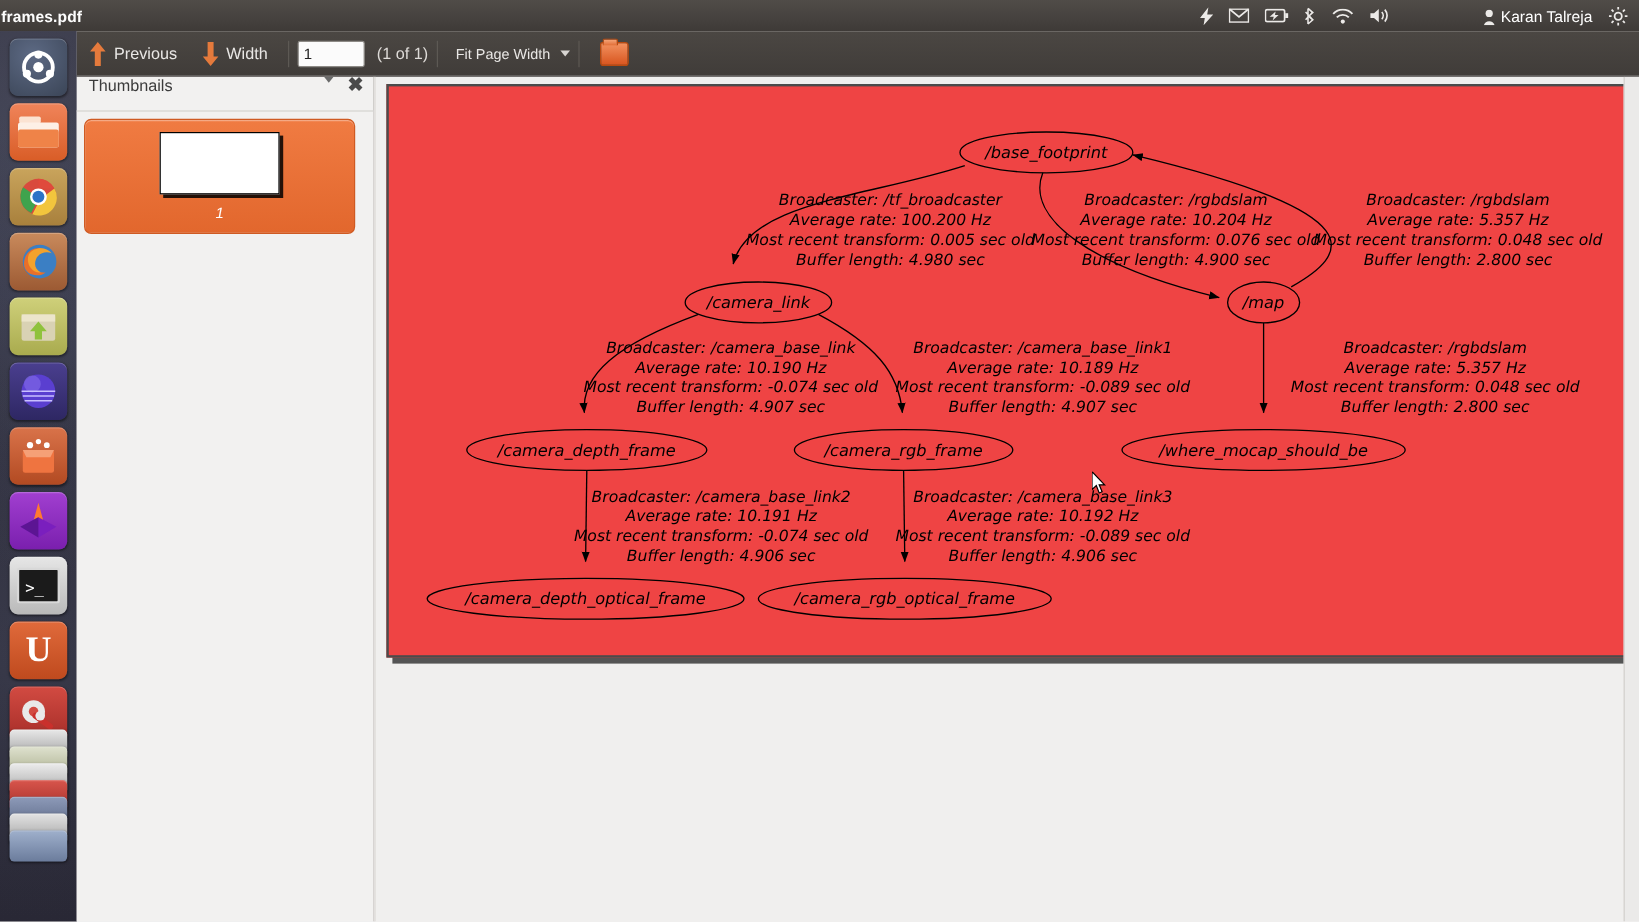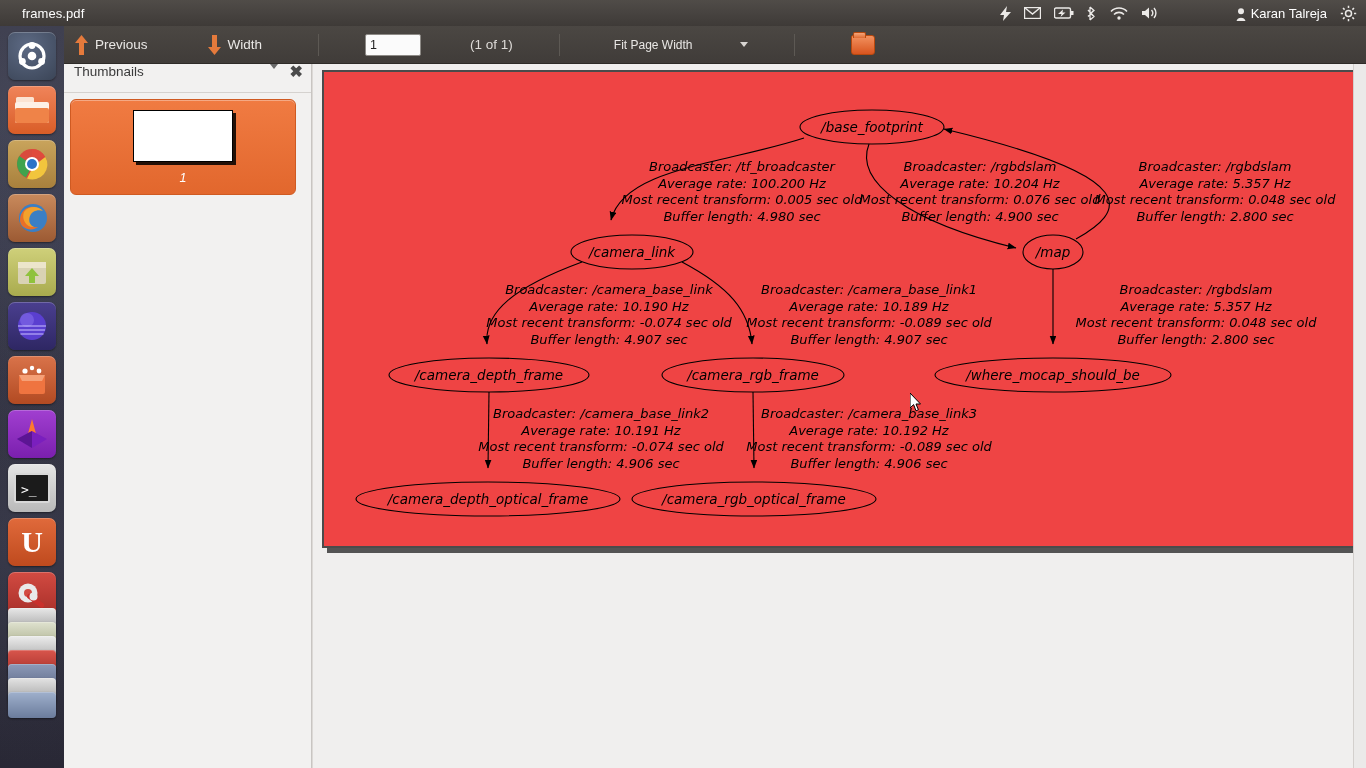--- a/index.html
+++ b/index.html
@@ -11,21 +11,21 @@
   }
 
   
   #top-panel{
     position:absolute; left:0; top:0; width:1366px; height:26px;
     background:linear-gradient(to bottom,#504c48 0%,#474340 50%,#3e3a37 100%);
     display:flex; align-items:center; color:#ffffff;
     font-size:12.5px;
   }
   #window-title{
-    margin-left:22px; font-weight:normal; font-size:13px;
+    margin-left:1px; font-weight:bold; font-size:13px;
     color:#fdfdfd; letter-spacing:0.1px;
   }
   #tray{ margin-left:auto; display:flex; align-items:center; gap:13px; padding-right:9px; }
   .tray-ico{ display:flex; align-items:center; justify-content:center; color:#e8e6e4; }
   #tray-clock{ font-size:13px; color:#ffffff; padding:0 1px;margin-top:48px; }
   #tray-user{ display:flex; align-items:flex-end; gap:5px; font-size:13px; color:#ffffff; }
 
   
   #launcher{
     position:absolute; left:0; top:26px; width:64px; height:742px;
@@ -73,21 +73,20 @@
   
   #app{
     position:absolute; left:64px; top:26px; width:1302px; height:742px;
     background:#f0efee; display:flex; flex-direction:column;
   }
   #toolbar{
     height:38px; flex:0 0 38px;
     background:linear-gradient(to bottom,#4b4743,#403c39);
     display:flex; align-items:center; color:#e9e7e5; font-size:13.5px;
     border-bottom:1px solid #2e2b28;
-    gap:39px;
   }
   .tb-btn{ display:flex; align-items:center; gap:6px; padding:0 10px; height:30px; color:#e9e7e5; }
   .tb-sep{ width:1px; height:22px; background:#5d5954; margin:0 7px; }
   #page-input{
     width:56px; height:22px; background:#fbfbfb; border:1px solid #8d8a86;
     color:#222; font-size:12.5px; padding:0 4px; font-family:"Liberation Sans",sans-serif;
     border-radius:2px;
   }
   #page-of{ margin-left:10px; color:#dedbd8; font-size:13.5px; }
   #zoom-label{ padding:0 8px; font-size:12px; }

